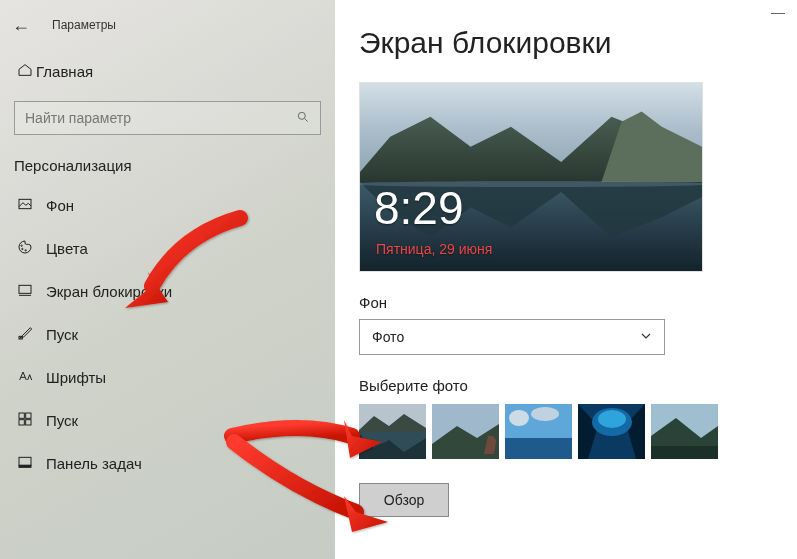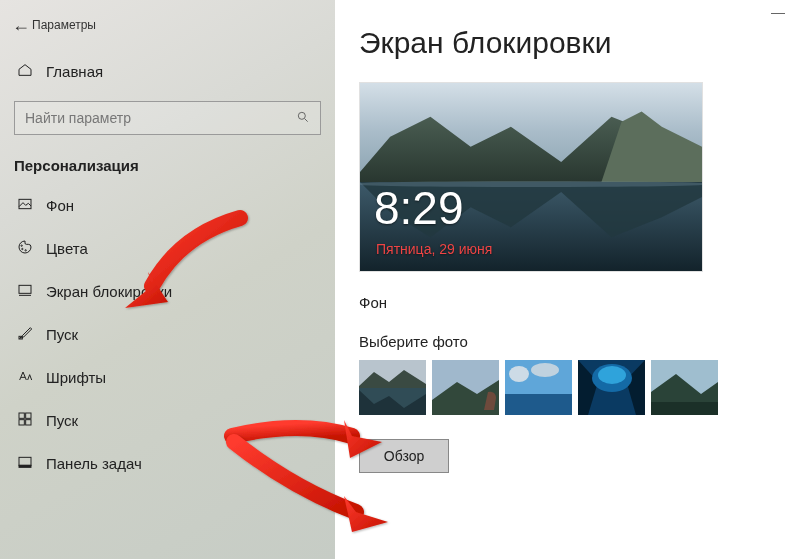--- a/index.html
+++ b/index.html
@@ -5,30 +5,30 @@
   * { margin: 0; padding: 0; box-sizing: border-box; }
   body { font-family: "Segoe UI", Arial, sans-serif; width: 797px; height: 559px; overflow: hidden; display: flex; background: #fff; position: relative; }
   .sidebar {
     width: 335px; height: 100%;
     background: linear-gradient(150deg, #e6e4e1 0%, #d9dad5 30%, #cfd2c8 55%, #c6ccc5 100%);
     padding: 10px 0 0 0;
     position: relative;
   }
   .titlebar { display:flex; align-items:center; padding: 0 12px; height: 30px; font-size: 12px; color:#333;}
   .titlebar .back { width:18px; text-align:center; font-size:18px; line-height:18px; color:#333; }
-  .titlebar .ttl { margin-left: 2px; }
+  .titlebar .ttl { margin-left: 22px; }
   .home-row { display:flex; align-items:center; padding: 10px 14px; margin-top: 12px; font-size: 15px; color:#222;}
   .home-row .icon { width: 22px; text-align:center; }
   .searchbox {
     margin: 10px 14px 16px 14px; height: 34px; border:1px solid #9a9a9a; background: rgba(255,255,255,.15);
     display:flex; align-items:center; padding:16px 10px; font-size:14px; color:#777;
   }
   .searchbox span.ph { flex:1; color:#777; }
   .searchbox .sicon { color:#555; }
-  .section { padding: 6px 14px 10px 14px; font-weight:700; font-size:15px; color:#222; }
+  .section { padding: 6px 14px 10px 14px; font-weight:400; font-size:15px; color:#222; }
   .nav-item { display:flex; align-items:center; padding: 12px 14px; font-size:15px; color:#222; }
   .nav-item .icon { width: 22px; text-align:center; color:#222; }
   .nav-item .lbl { margin-left: 10px; }
   .content { flex: 1; padding: 26px 24px; background:#fff; position:relative; }
   .content h1 { font-weight:300; font-size:30px; color:#222; margin-bottom: 22px; }
   .preview { width: 344px; height: 190px; border:1px solid #e1e1e1; position:relative; overflow:hidden; }
   .preview svg { width:100%; height:100%; display:block; }
   .preview .clock { position:absolute; left:14px; bottom:36px; color:#fff; font-size:46px; font-weight:300; text-shadow:0 1px 2px rgba(0,0,0,.5);}
   .preview .date { position:absolute; left:16px; bottom:14px; color:#ef4444; font-size:14px; text-shadow:0 1px 2px rgba(0,0,0,.5);}
   .field-label { margin-top: 22px; font-size:15px; color:#222; }
@@ -51,21 +51,21 @@
     <span class="back">←</span>
     <span class="ttl">Параметры</span>
   </div>
 
   <div class="home-row">
     <span class="icon">
       <svg viewBox="0 0 24 24" width="16" height="16" fill="none" stroke="#222" stroke-width="1.5">
           <path d="M3 11 L12 4 L21 11 V20 H3 Z"></path>
         </svg>
     </span>
-    <span class="lbl" style="margin-left:10px">Главная</span>
+    <span class="lbl" style="">Главная</span>
   </div>
 
   <div class="searchbox">
     <span class="ph">Найти параметр</span>
     <span class="sicon">
       <svg viewBox="0 0 24 24" width="14" height="14" fill="none" stroke="#555" stroke-width="1.5">
           <circle cx="10" cy="10" r="6"></circle>
           <line x1="15" y1="15" x2="20" y2="20"></line>
         </svg>
     </span>
@@ -174,20 +174,28 @@
       <path d="M260 40 L280 30 L300 45 L330 60 L340 65 L340 100 L240 100 Z" fill="#5c6e5c"></path>
       <rect y="100" width="340" height="90" fill="url(#lake)"></rect>
       <path d="M0 100 L30 130 L70 155 L110 125 L150 145 L200 110 L250 155 L300 135 L340 115 L340 100 Z" fill="#223840" opacity=".85"></path>
       <ellipse cx="170" cy="102" rx="180" ry="3" fill="#6a8594" opacity=".4"></ellipse>
     </svg>
     <div class="clock">8:29</div>
     <div class="date">Пятница, 29 июня</div>
   </div>
 
   <div class="field-label">Фон</div>
+  <div class="dropdown">
+    <span class="dv">Фото</span>
+    <span class="chev">
+      <svg viewBox="0 0 12 12" width="12" height="12" fill="none" stroke="#333" stroke-width="1.2">
+          <path d="M2 4 L6 8 L10 4"></path>
+        </svg>
+    </span>
+  </div>
 
   <div class="field-label">Выберите фото</div>
   <div class="thumbs">
     <div class="thumb">
       <svg viewBox="0 0 67 55">
           <rect width="67" height="28" fill="#b8c4cd"></rect>
           <path d="M0 26 L15 12 L30 22 L45 10 L67 24 V32 H0 Z" fill="#3a4a42"></path>
           <rect y="28" width="67" height="27" fill="#1e323a"></rect>
           <path d="M0 30 L15 44 L30 36 L45 48 L67 34 V28 H0 Z" fill="#304c56"></path>
         </svg>

